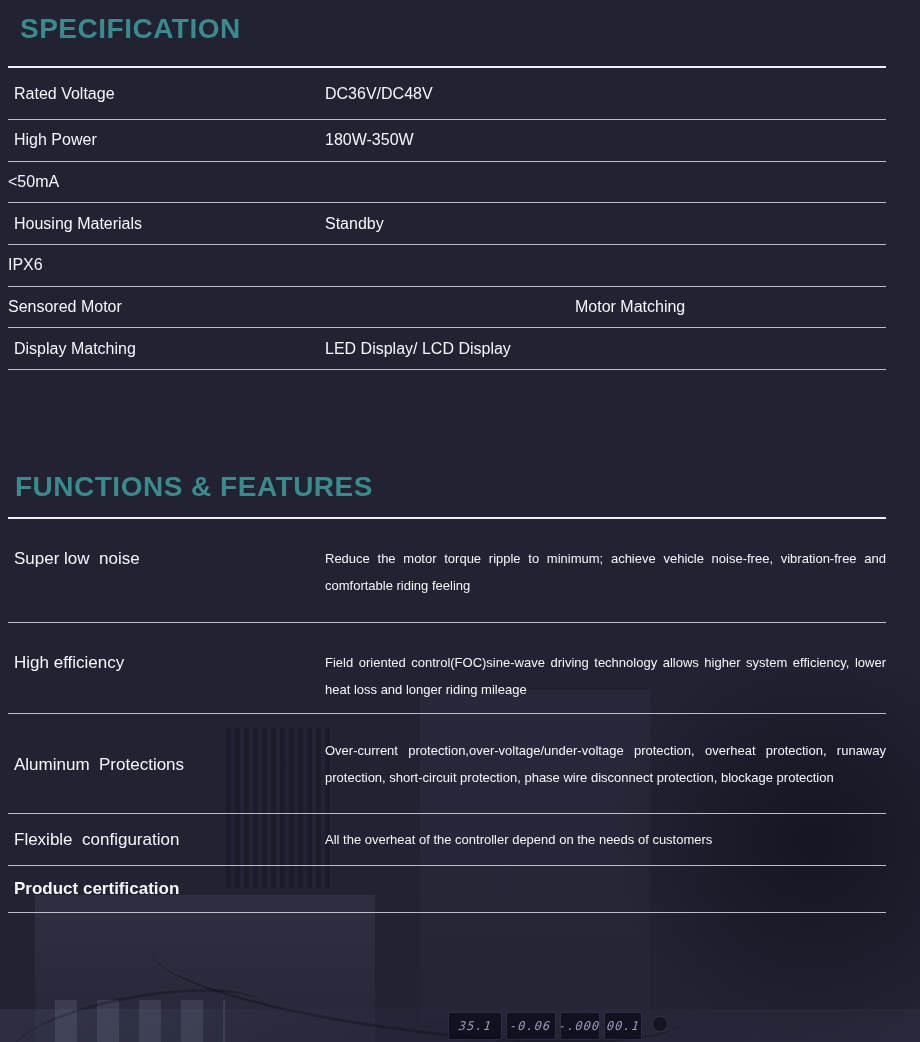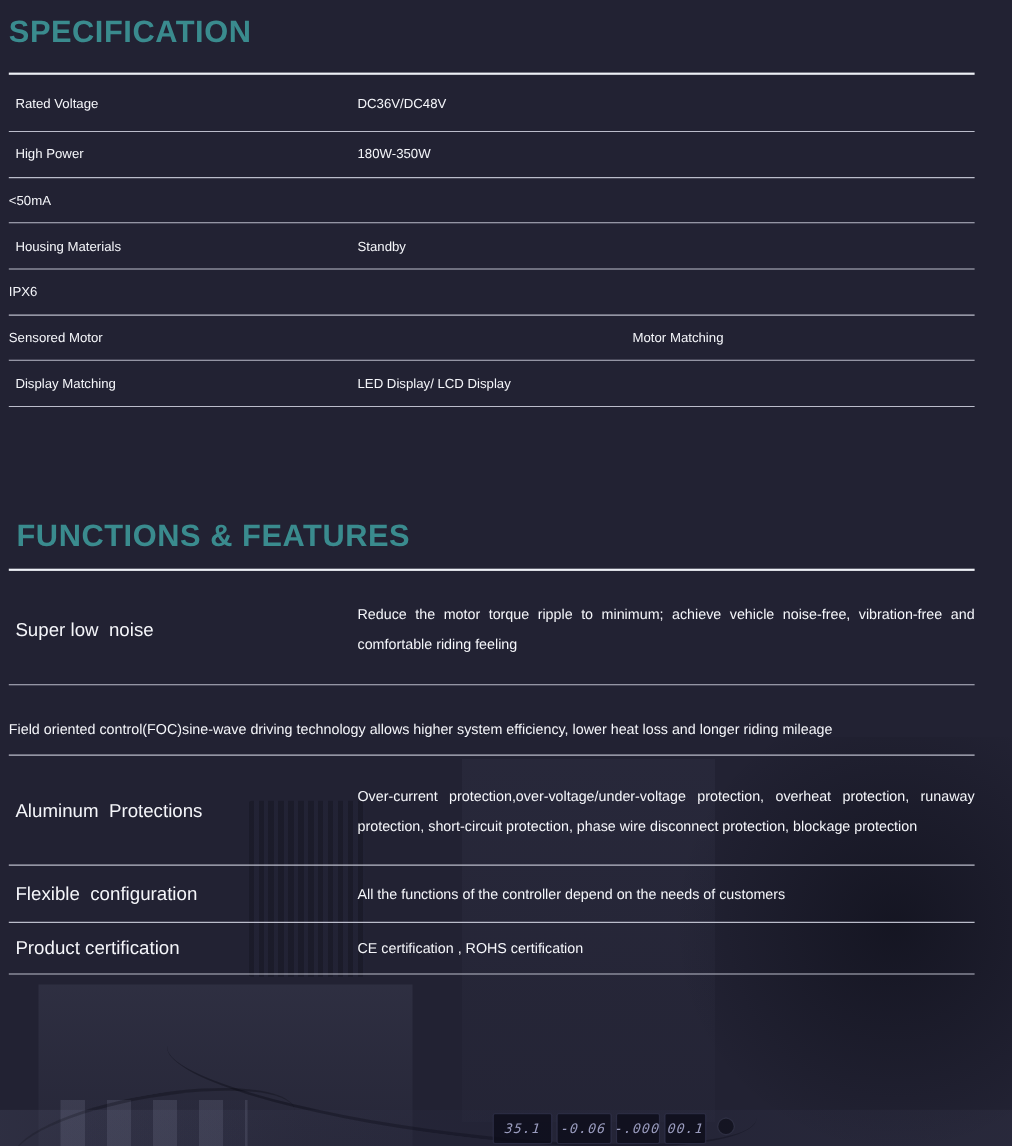--- a/index.html
+++ b/index.html
@@ -37,46 +37,46 @@
     border-radius:2px;display:flex;align-items:center;justify-content:center;}
   .panel span{font-family:"DejaVu Sans Mono",monospace;font-size:12px;font-style:italic;
     color:#9a9cbe;transform:skewX(-6deg);letter-spacing:1px;}
   .p1{left:448px;width:52px;} .p2{left:506px;width:48px;}
   .p3{left:560px;width:38px;} .p4{left:604px;width:36px;}
   .knob{left:652px;top:1016px;width:14px;height:14px;border-radius:50%;
     background:rgba(10,10,20,.6);border:1px solid rgba(120,124,160,.25);}
 
   
   .section-title{margin:0;color:#3a8b8e;font-size:28px;font-weight:bold;line-height:34px;letter-spacing:.5px;}
-  .t1{padding:12px 0 0 8px;}
+  .t1{padding:12px 0 0 20px;}
   .t2{padding:0 0 0 15px;}
   .rule{margin-left:8px;width:878px;height:2px;background:#eef0f6;}
   .rule1{margin-top:20px;}
   .rule2{margin-top:13px;}
 
   .spec-table{margin-left:8px;width:878px;}
   .spec-row{display:flex;align-items:center;height:41.7px;
     border-bottom:1px solid rgba(208,211,224,.88);box-sizing:border-box;}
   .spec-row.first{height:52px;}
-  .cell{font-size:12px;white-space:pre-wrap;color:#f5f6fa;}
+  .cell{font-size:16px;white-space:pre-wrap;color:#f5f6fa;}
   .c-label{width:311px;padding-left:6px;flex:none;}
   .c-value{flex:1;}
 
   .fn-section{margin-top:100px;}
   .fn-table{margin-left:8px;width:878px;}
-  .fn-row{display:flex;align-items:center;box-sizing:border-box;
+  .fn-row{display:flex;align-items:flex-start;box-sizing:border-box;
     border-bottom:1px solid rgba(208,211,224,.88);}
   .fn-label{width:311px;padding-left:6px;flex:none;font-size:17px;line-height:27px;white-space:pre-wrap;}
   .fn-value{flex:1;font-size:13px;line-height:27px;}
   .just{text-align:justify;}
   .fr1{padding:26px 0 23px;}
   .fr2{padding:26px 0 10px;}
   .fr3{padding:23px 0 22px;align-items:center;}
   .fr4{padding:12px 0 12px;}
-  .fr5{padding:9px 0 10px;}
+  .fr5{padding:9px 0 10px;font-weight:bold;}
 </style>
 </head>
 <body>
 
 <div class="photo-layer">
   <div class="blob-fins"></div>
   <div class="blob-dark-right"></div>
   <div class="blob-mid-light"></div>
   <div class="blob-light-left"></div>
   <div class="blob-light-cols"></div>
@@ -137,29 +137,29 @@
   <section class="fn-section">
     <h1 class="section-title t2">FUNCTIONS &amp; FEATURES</h1>
     <div class="rule rule2"></div>
 
     <div class="fn-table">
       <div class="fn-row fr1">
         <div class="fn-label">Super low  noise</div>
         <div class="fn-value just">Reduce the motor torque ripple to minimum; achieve vehicle noise-free, vibration-free and comfortable riding feeling</div>
       </div>
       <div class="fn-row fr2">
+        <div class="fn-label">High efficiency</div>
         <div class="fn-value just">Field oriented control(FOC)sine-wave driving technology allows higher system efficiency, lower heat loss and longer riding mileage</div>
       </div>
       <div class="fn-row fr3">
         <div class="fn-label">Aluminum  Protections</div>
         <div class="fn-value just">Over-current protection,over-voltage/under-voltage protection, overheat protection, runaway protection, short-circuit protection, phase wire disconnect protection, blockage protection</div>
       </div>
       <div class="fn-row fr4">
         <div class="fn-label">Flexible  configuration</div>
-        <div class="fn-value">All the functions of the controller depend on the needs of customers</div>
+        <div class="fn-value">All the overheat of the controller depend on the needs of customers</div>
       </div>
       <div class="fn-row fr5">
         <div class="fn-label">Product certification</div>
-        <div class="fn-value">CE certification , ROHS certification</div>
       </div>
     </div>
   </section>
 </div>
 
 </body></html>

